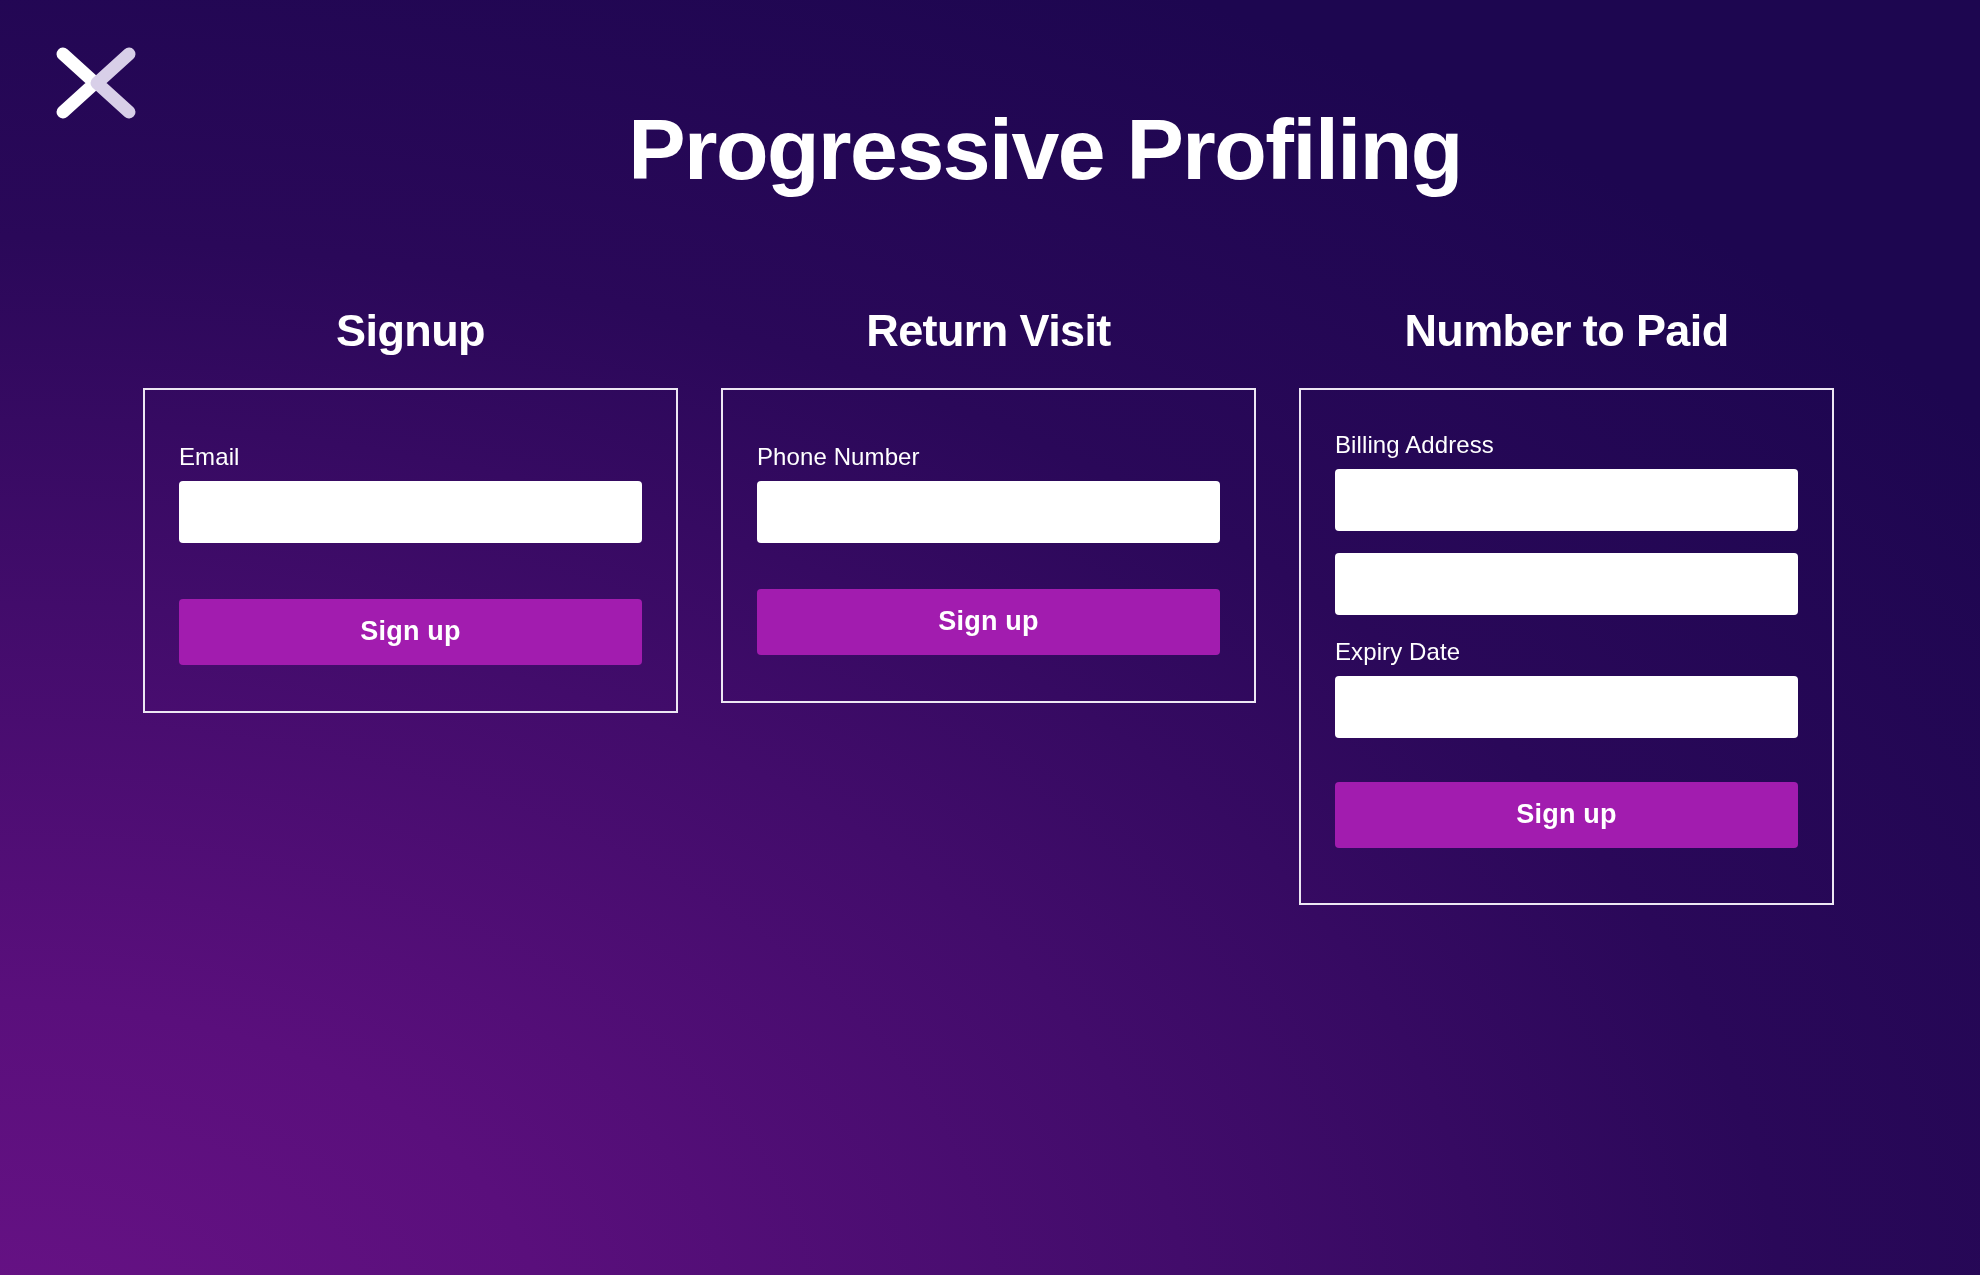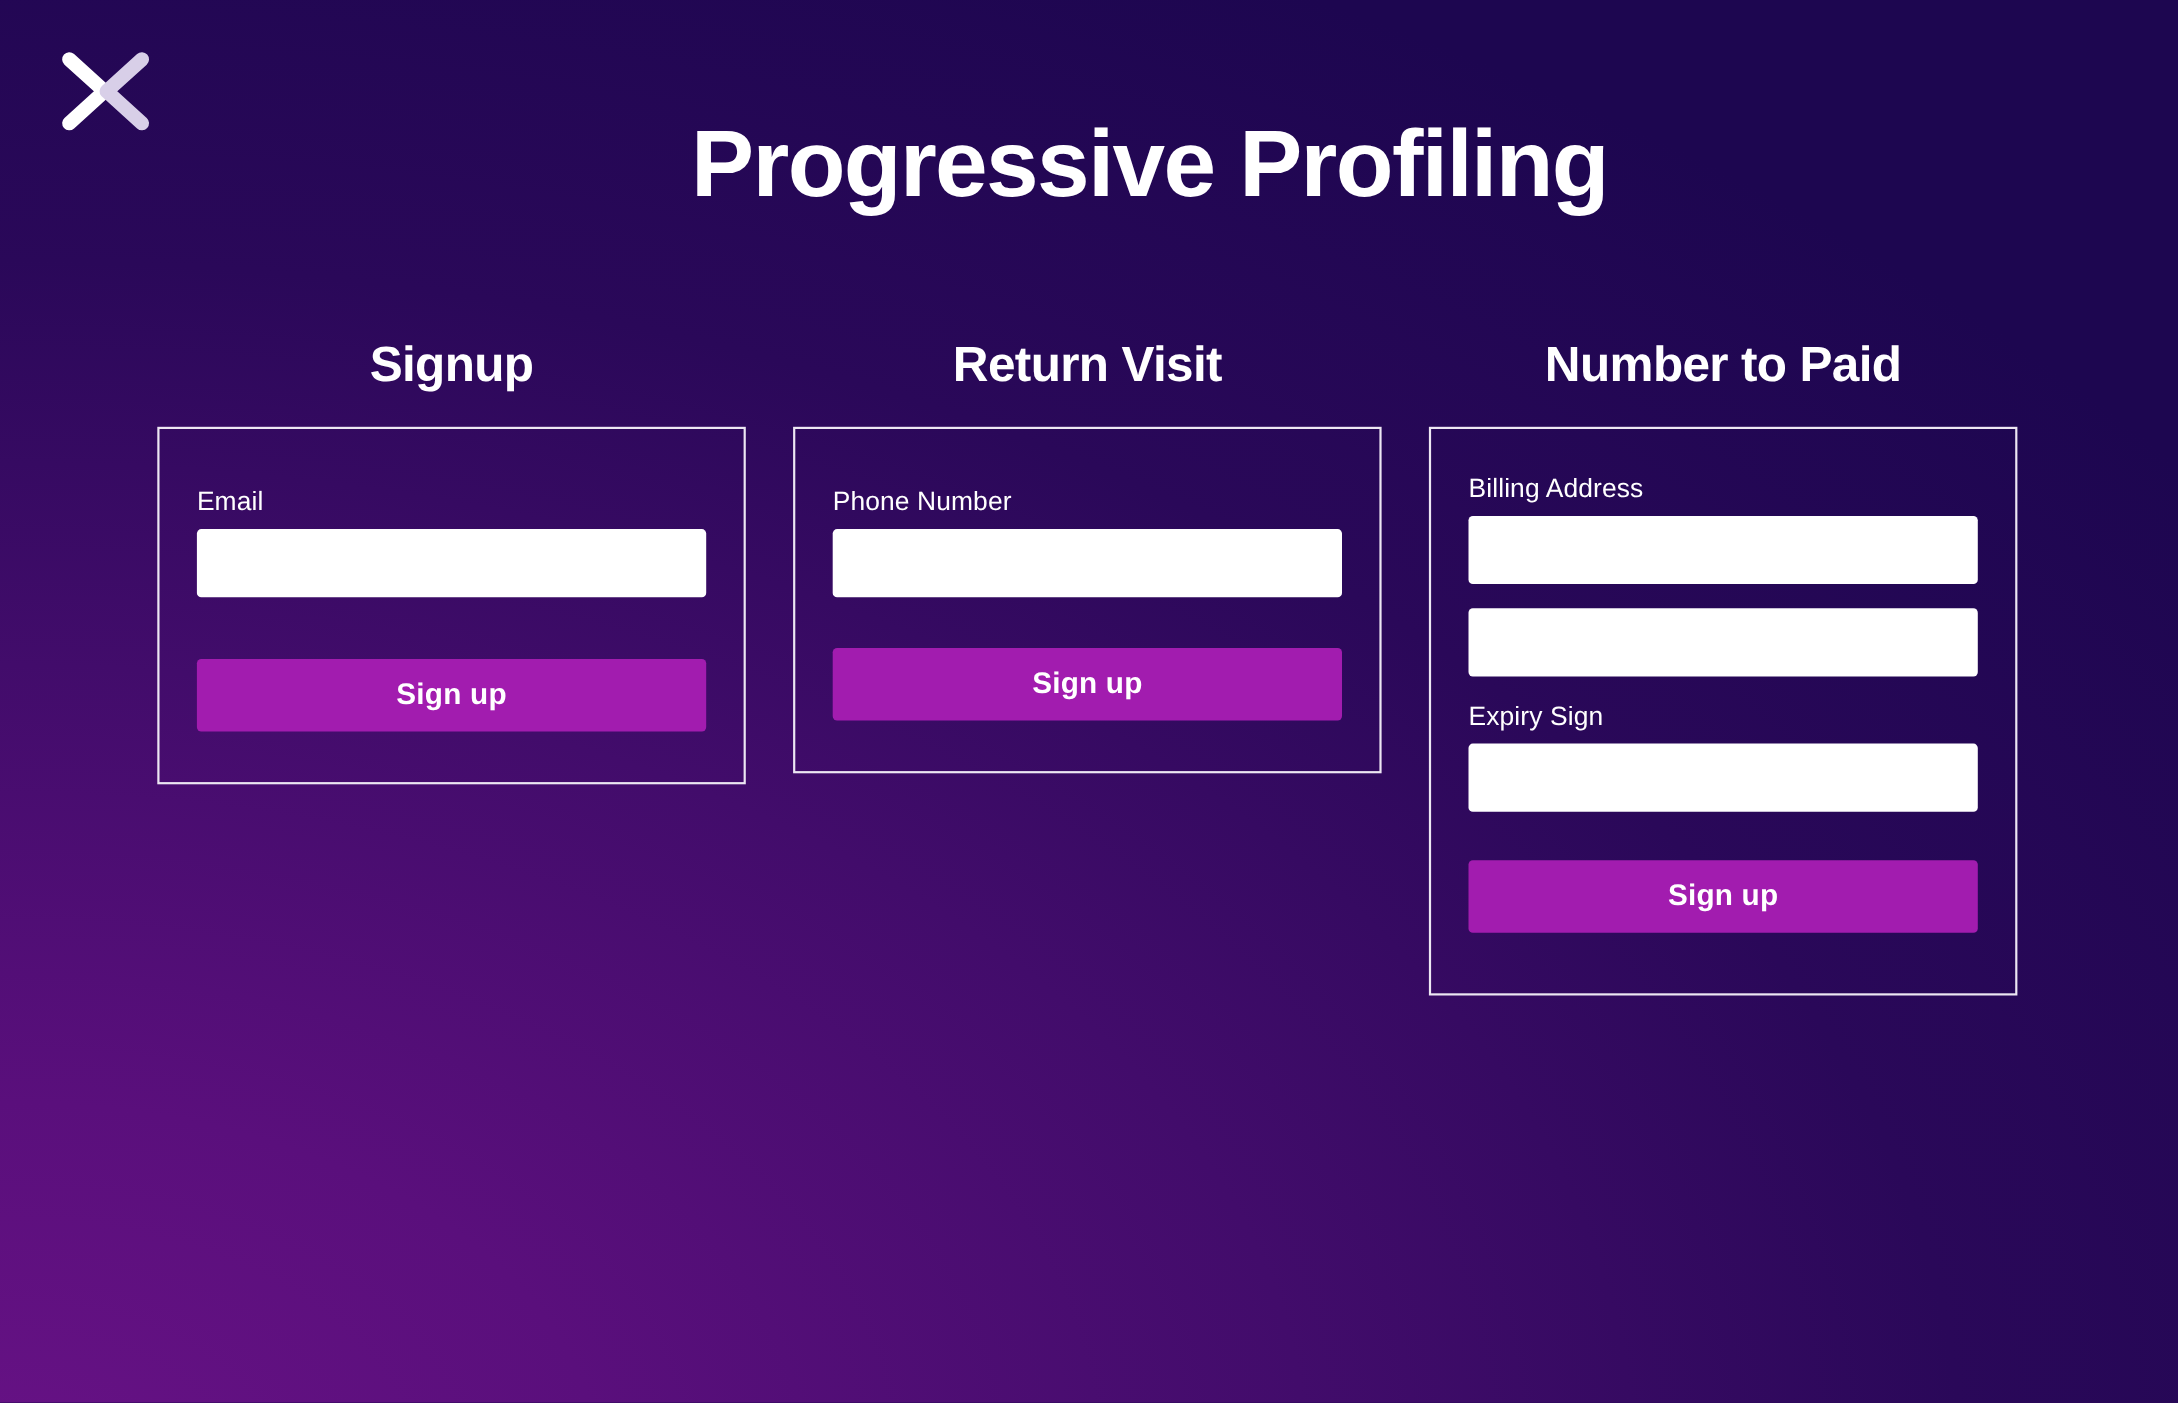--- a/index.html
+++ b/index.html
@@ -177,20 +177,20 @@
 
     <form id="card-upgrade" class="form-card">
       <div class="field">
         <label class="field-label">Billing Address</label>
         <input class="field-input" type="text" placeholder="" style="">
       </div>
       <div class="field">
         <input class="field-input" type="text" placeholder="" style="">
       </div>
       <div class="field">
-        <label class="field-label">Expiry Sign</label>
+        <label class="field-label">Expiry Date</label>
         <input class="field-input" type="text" placeholder="" style="">
       </div>
       <button class="submit-button" type="submit">Sign up</button>
     </form>
   </section>
 
 </div>
 
 </body></html>

